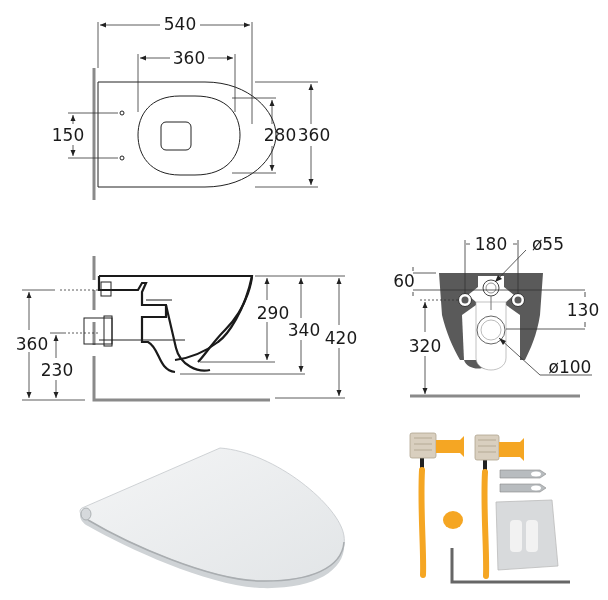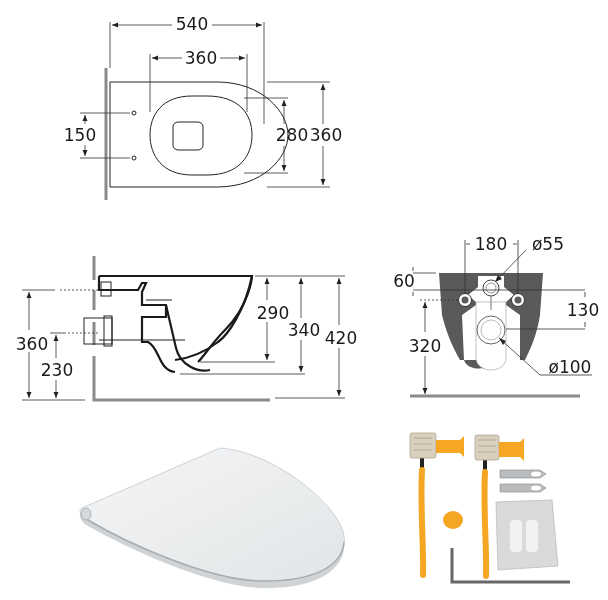--- a/index.html
+++ b/index.html
@@ -8,21 +8,21 @@
   svg { display: block; }
   .dim { font-family: "DejaVu Sans", sans-serif; font-size: 17px; fill: #1a1a1a; }
   .ln { stroke: #222; stroke-width: 1; fill: none; }
   .thin { stroke: #333; stroke-width: 0.8; fill: none; }
   .wall { stroke: #8a8a8a; stroke-width: 3; fill: none; }
   .bold { stroke: #1a1a1a; stroke-width: 2.2; fill: none; }
 </style>
 </head>
 <body>
 
-<div class="panel" style="left:12px;top:0;width:380px;height:215px;">
+<div class="panel" style="left:0;top:0;width:380px;height:215px;">
 <svg width="380" height="215" viewBox="0 0 380 215">
 
   <line class="wall" x1="94" y1="68" x2="94" y2="200"></line>
 
   <path class="ln" d="M98,82 L205,82 C250,82 276,112 276,135 C276,158 250,187 205,187 L98,187 Z"></path>
 
   <path class="ln" d="M180,96 L195,96 C228,96 240,115 240,135 C240,155 228,175 195,175 L180,175 C150,175 138,155 138,135 C138,115 150,96 180,96 Z"></path>
 
   <rect class="ln" x="161" y="122" width="30" height="28" rx="5"></rect>
 

